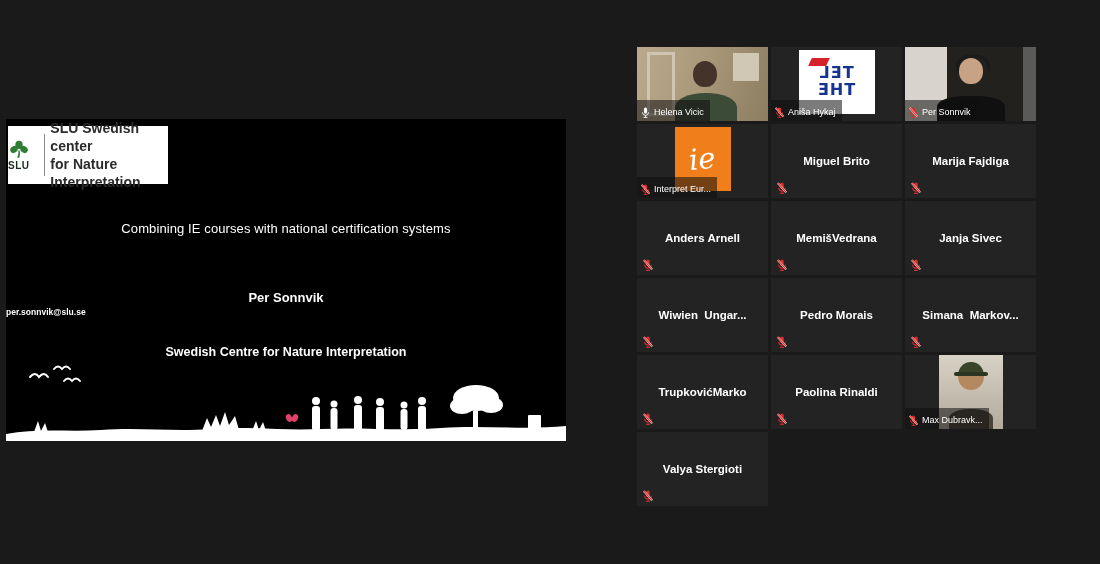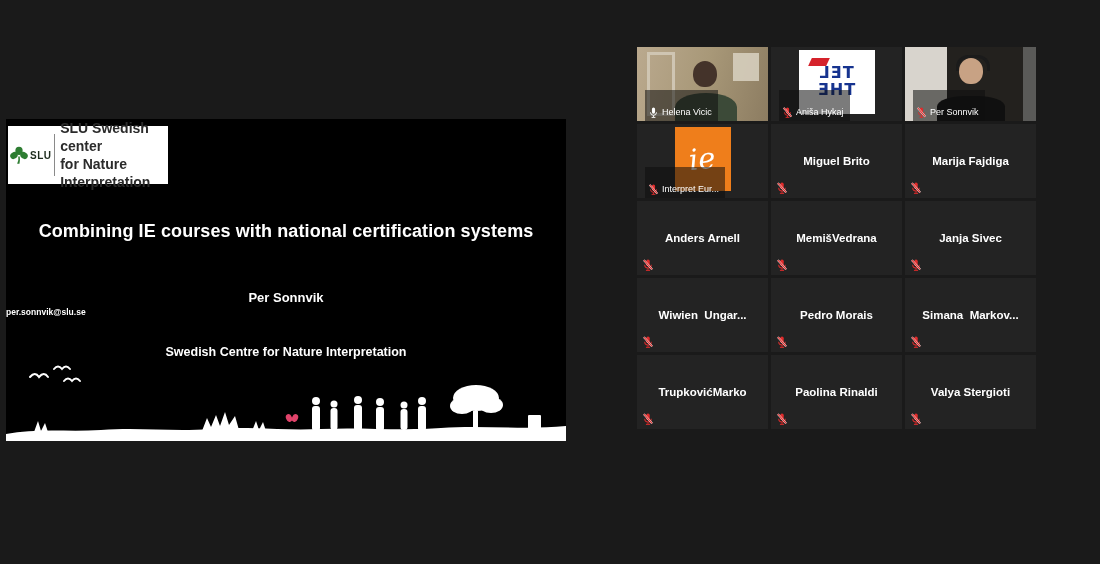--- a/index.html
+++ b/index.html
@@ -4,51 +4,51 @@
 <style>
   * { margin:0; padding:0; box-sizing:border-box; }
   html,body { width:1100px; height:564px; overflow:hidden; }
   body { background:#1a1a1a; font-family:"Liberation Sans", sans-serif; position:relative; }
 
   
   .stage { position:absolute; left:6px; top:119px; width:560px; height:322px; background:#000; }
 
   .logo-box { position:absolute; left:2px; top:7px; width:160px; height:58px; background:#fff;
               display:flex; align-items:center; }
-  .slu-mark { width:46px; display:flex; flex-direction:row; align-items:center; }
+  .slu-mark { width:46px; display:flex; flex-direction:column; }
   .slu-mark svg { width:22px; height:19px; display:block; }
   .slu-text { font-weight:bold; color:#1d2b1d; font-size:10px; letter-spacing:.5px; margin-top:1px; }
   .logo-divider { width:1px; height:42px; background:#8a8a8a; margin:0 6px 0 2px; }
   .logo-text { font-size:14px; color:#2b2b2b; line-height:1.3;font-weight:bold; }
 
   .slide-title { position:absolute; top:102px; width:100%; text-align:center; color:#fff;
-                 font-size:18px; font-weight:bold; letter-spacing:.1px; }
+                 font-size:13px; font-weight:normal; letter-spacing:.1px; }
   .presenter   { position:absolute; top:171px; width:100%; text-align:center; color:#fff;
                  font-size:13px; font-weight:bold; }
   .email       { position:absolute; top:188px; width:100%; color:#fff;
                  font-size:8.5px; font-weight:bold; }
   .subtitle    { position:absolute; top:226px; width:100%; text-align:center; color:#fff;
                  font-size:12.5px; font-weight:bold; }
   .artwork     { position:absolute; left:0; bottom:0; width:100%; height:80px; display:block; }
 
   
   .grid { position:absolute; left:637px; top:47px; width:399px;
           display:grid; grid-template-columns:repeat(3,131px); grid-auto-rows:74px; gap:3px; }
   .tile { position:relative; background:#232323; overflow:hidden; }
   .tile.active { outline:2px solid #d4d97b; outline-offset:-2px; }
 
   .center-name { position:absolute; inset:0; display:flex; align-items:center; justify-content:center;
                  color:#fff; font-weight:bold; font-size:11.5px; white-space:pre;text-align:right; }
   .corner-mic  { position:absolute; left:5px; bottom:3px; line-height:0; }
   .mic { width:11px; height:13px; }
   .corner-mic .mic { width:12px; height:14px; }
 
-  .namebar { position:absolute; left:8px; bottom:0; display:flex; align-items:center; gap:3px;
+  .namebar { position:absolute; left:0; bottom:0; display:flex; align-items:center; gap:3px;
              background:rgba(15,15,15,.55); color:#fff; font-size:9px; line-height:1;
-             padding:16px 6px 2px 3px; max-width:100%; white-space:nowrap; }
+             padding:6px 6px 2px 3px; max-width:100%; white-space:nowrap; }
 
   
   .scene { position:absolute; inset:0; }
   .scene i { display:block; position:absolute; }
 
   .video-helena .scene { background:linear-gradient(105deg,#baa98e 0%,#a89878 50%,#8c7c61 100%); }
   .video-helena .frame { left:10px; top:5px; width:28px; height:64px; border:3px solid #cfc5b2; }
   .video-helena .window { right:9px; top:6px; width:26px; height:28px; background:#d9d2c2; opacity:.85; }
   .video-helena .head { left:56px; top:14px; width:24px; height:26px;
                         border-radius:50% 50% 46% 46%; background:#44332a; }
@@ -327,20 +327,39 @@
       <div class="center-name">Paolina Rinaldi</div>
       <span class="corner-mic"><svg class="mic" viewBox="0 0 14 16">
           <rect x="5" y="1.5" width="4" height="8" rx="2" fill="#e02b2b"></rect>
           <path d="M3.2 7.8a3.8 3.8 0 0 0 7.6 0" fill="none" stroke="#e02b2b" stroke-width="1.2"></path>
           <line x1="7" y1="11.8" x2="7" y2="13.6" stroke="#e02b2b" stroke-width="1.2"></line>
           <line x1="4.6" y1="14.2" x2="9.4" y2="14.2" stroke="#e02b2b" stroke-width="1.2"></line>
           <line x1="2.2" y1="2.2" x2="11.8" y2="13.2" stroke="#ffffff" stroke-width="2.2"></line>
           <line x1="2.2" y1="2.2" x2="11.8" y2="13.2" stroke="#e02b2b" stroke-width="1.3"></line>
         </svg></span>
     </div>
+    <div class="tile video-max">
+      <div class="scene video-max">
+        <span class="photo">
+          <i class="head"></i>
+          <i class="torso"></i>
+        </span>
+      </div>
+      <div class="namebar">
+        <svg class="mic" viewBox="0 0 14 16">
+          <rect x="5" y="1.5" width="4" height="8" rx="2" fill="#e02b2b"></rect>
+          <path d="M3.2 7.8a3.8 3.8 0 0 0 7.6 0" fill="none" stroke="#e02b2b" stroke-width="1.2"></path>
+          <line x1="7" y1="11.8" x2="7" y2="13.6" stroke="#e02b2b" stroke-width="1.2"></line>
+          <line x1="4.6" y1="14.2" x2="9.4" y2="14.2" stroke="#e02b2b" stroke-width="1.2"></line>
+          <line x1="2.2" y1="2.2" x2="11.8" y2="13.2" stroke="#ffffff" stroke-width="2.2"></line>
+          <line x1="2.2" y1="2.2" x2="11.8" y2="13.2" stroke="#e02b2b" stroke-width="1.3"></line>
+        </svg>
+        <span>Max Dubravk...</span>
+      </div>
+    </div>
     <div class="tile">
       <div class="center-name">Valya Stergioti</div>
       <span class="corner-mic"><svg class="mic" viewBox="0 0 14 16">
           <rect x="5" y="1.5" width="4" height="8" rx="2" fill="#e02b2b"></rect>
           <path d="M3.2 7.8a3.8 3.8 0 0 0 7.6 0" fill="none" stroke="#e02b2b" stroke-width="1.2"></path>
           <line x1="7" y1="11.8" x2="7" y2="13.6" stroke="#e02b2b" stroke-width="1.2"></line>
           <line x1="4.6" y1="14.2" x2="9.4" y2="14.2" stroke="#e02b2b" stroke-width="1.2"></line>
           <line x1="2.2" y1="2.2" x2="11.8" y2="13.2" stroke="#ffffff" stroke-width="2.2"></line>
           <line x1="2.2" y1="2.2" x2="11.8" y2="13.2" stroke="#e02b2b" stroke-width="1.3"></line>
         </svg></span>

